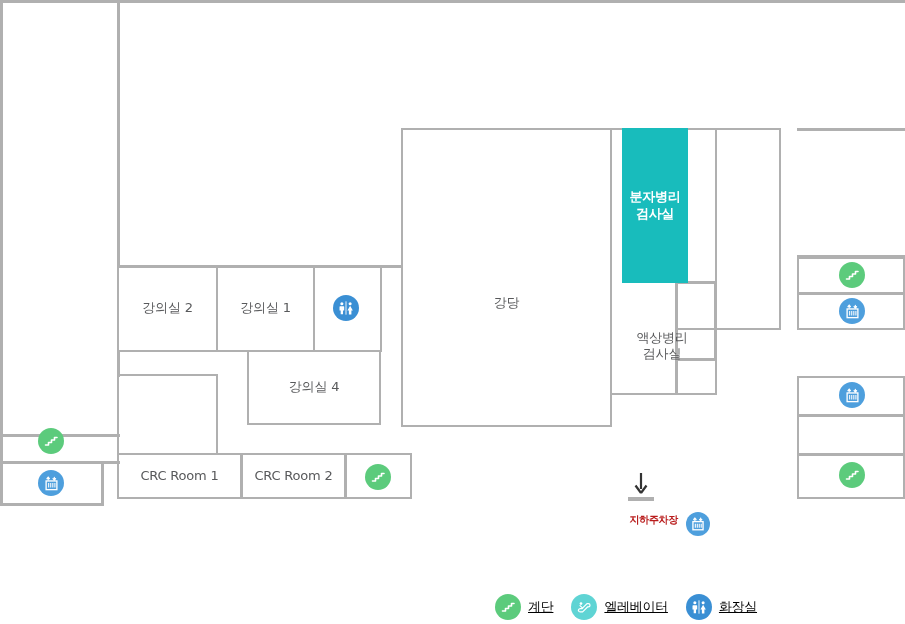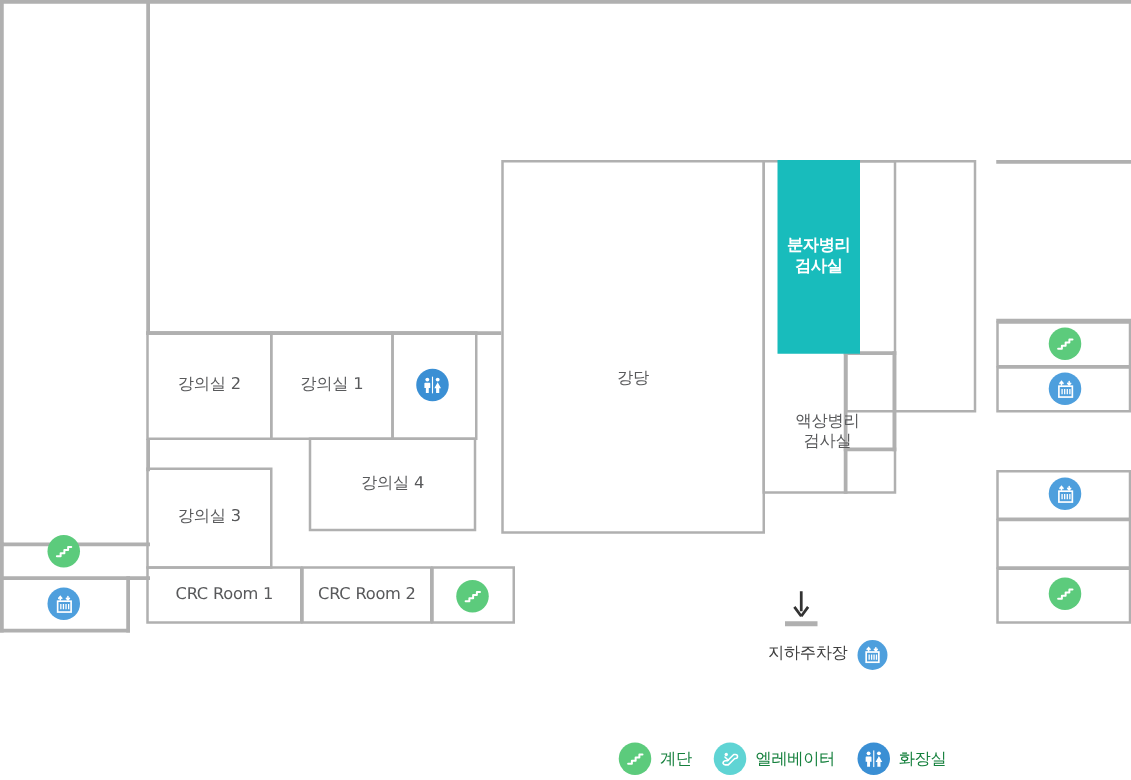--- a/index.html
+++ b/index.html
@@ -94,24 +94,25 @@
     width:26px;
     height:4px;
     background:#b0b0b0;
   }
   #parking-label{
     position:absolute;
     left:0px;
     top:43px;
     width:78px;
     text-align:right;
-    font-size:13px;
-    color:#404040;
+    font-size:10px;
+    color:#b91c1c;
     letter-spacing:-0.3px;
     white-space:nowrap;
+    font-weight:bold;
   }
   #parking-icon{
     left:686px;
     top:512px;
     width:24px;
     height:24px;
   }
 
   
   #legend{
@@ -133,23 +134,24 @@
     width:26px;
     height:26px;
     border-radius:50%;
     display:flex;
     align-items:center;
     justify-content:center;
     flex:0 0 auto;
   }
   .legend-text{
     font-size:13px;
-    color:#15803d;
+    color:#000000;
     letter-spacing:-0.3px;
     white-space:nowrap;
+    text-decoration:underline;
   }
 </style>
 </head>
 <body>
 
 <div id="stage">
 
   <div class="wall" style="left:0px;   top:0px;   width:905px; height:3px;"></div>
   <div class="wall" style="left:0px;   top:0px;   width:3px;   height:437px;"></div>
   <div class="wall" style="left:117px; top:0px;   width:3px;   height:268px;"></div>
@@ -188,21 +190,20 @@
   <div class="room" style="left:797px; top:293px; width:108px; height:37px;"></div>
   <div class="wall" style="left:797px; top:255px; width:108px; height:3px;"></div>
 
   <div class="room" style="left:797px; top:376px; width:108px; height:40px;"></div>
   <div class="room" style="left:797px; top:415px; width:108px; height:40px;"></div>
   <div class="room" style="left:797px; top:454px; width:108px; height:45px;"></div>
 
   <div class="room-label" style="left:117px; top:265px; width:101px; height:87px;">강의실 2</div>
   <div class="room-label" style="left:216px; top:265px; width:99px; height:87px;">강의실 1</div>
   <div class="room-label" style="left:247px; top:350px; width:134px; height:75px;">강의실 4</div>
-  <div class="room-label" style="left:117px; top:374px; width:101px; height:81px;">강의실 3</div>
   <div class="room-label" style="left:117px; top:453px; width:125px; height:46px;">CRC Room 1</div>
   <div class="room-label" style="left:241px; top:453px; width:105px; height:46px;">CRC Room 2</div>
   <div class="room-label" style="left:401px; top:128px; width:211px; height:351px;">강당</div>
   <div class="room-label" style="left:610px; top:284px; width:66px; height:124px;margin-left:19px;">액상병리
 검사실</div>
 
   <div class="highlight" style="left:610px; top:128px; width:66px; height:155px;margin-left:12px;">분자병리
 검사실</div>
 
   <div class="icon ic-stairs" style="left:38px; top:428px; width:26px; height:26px;">

